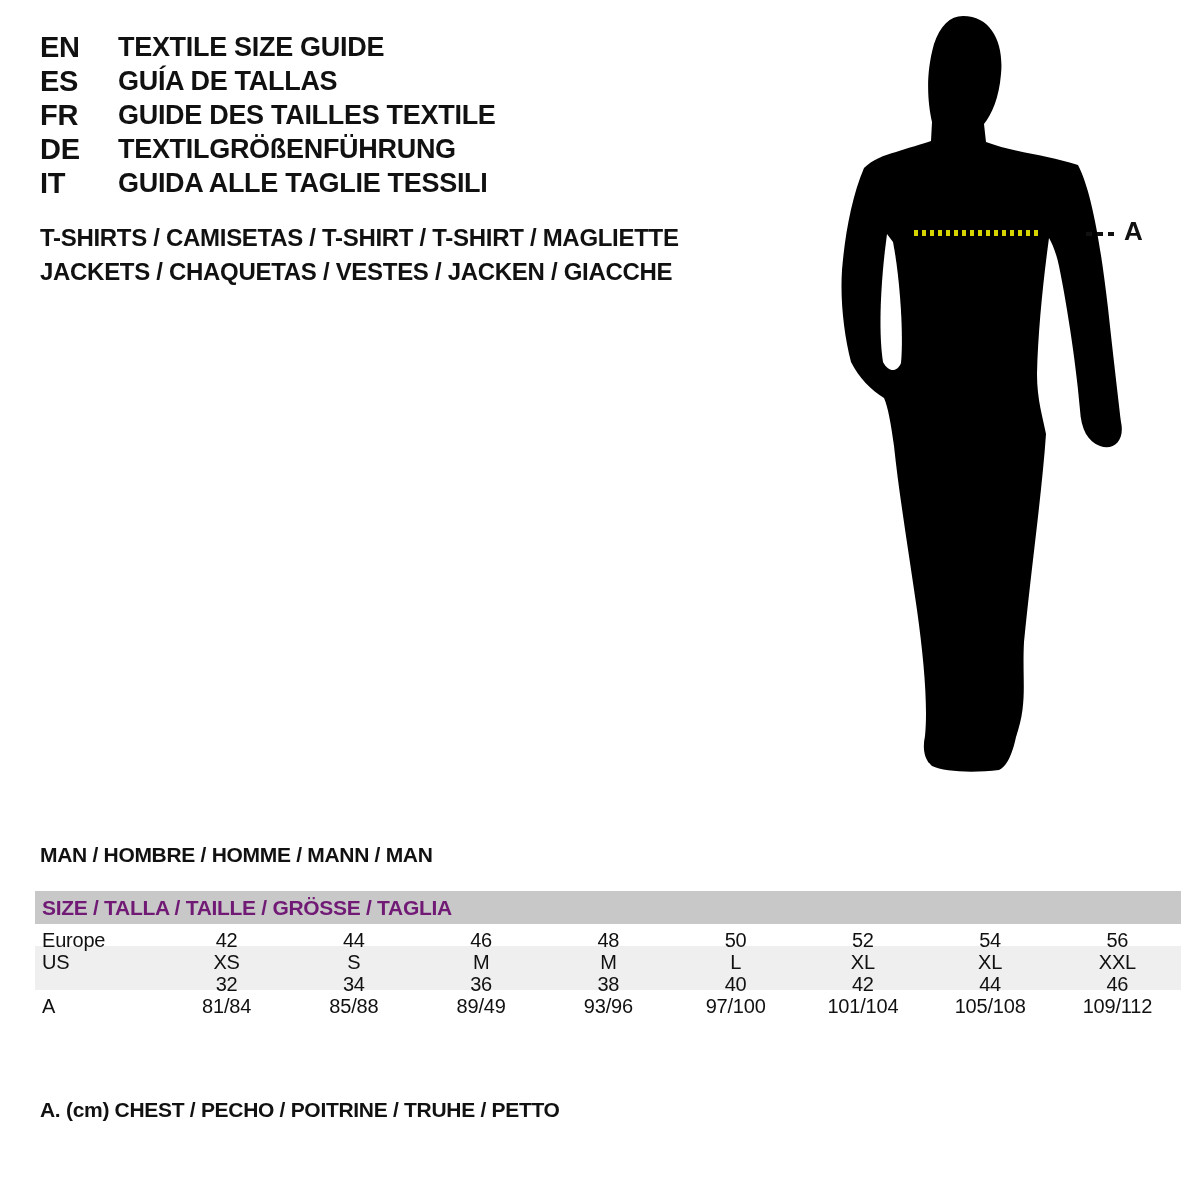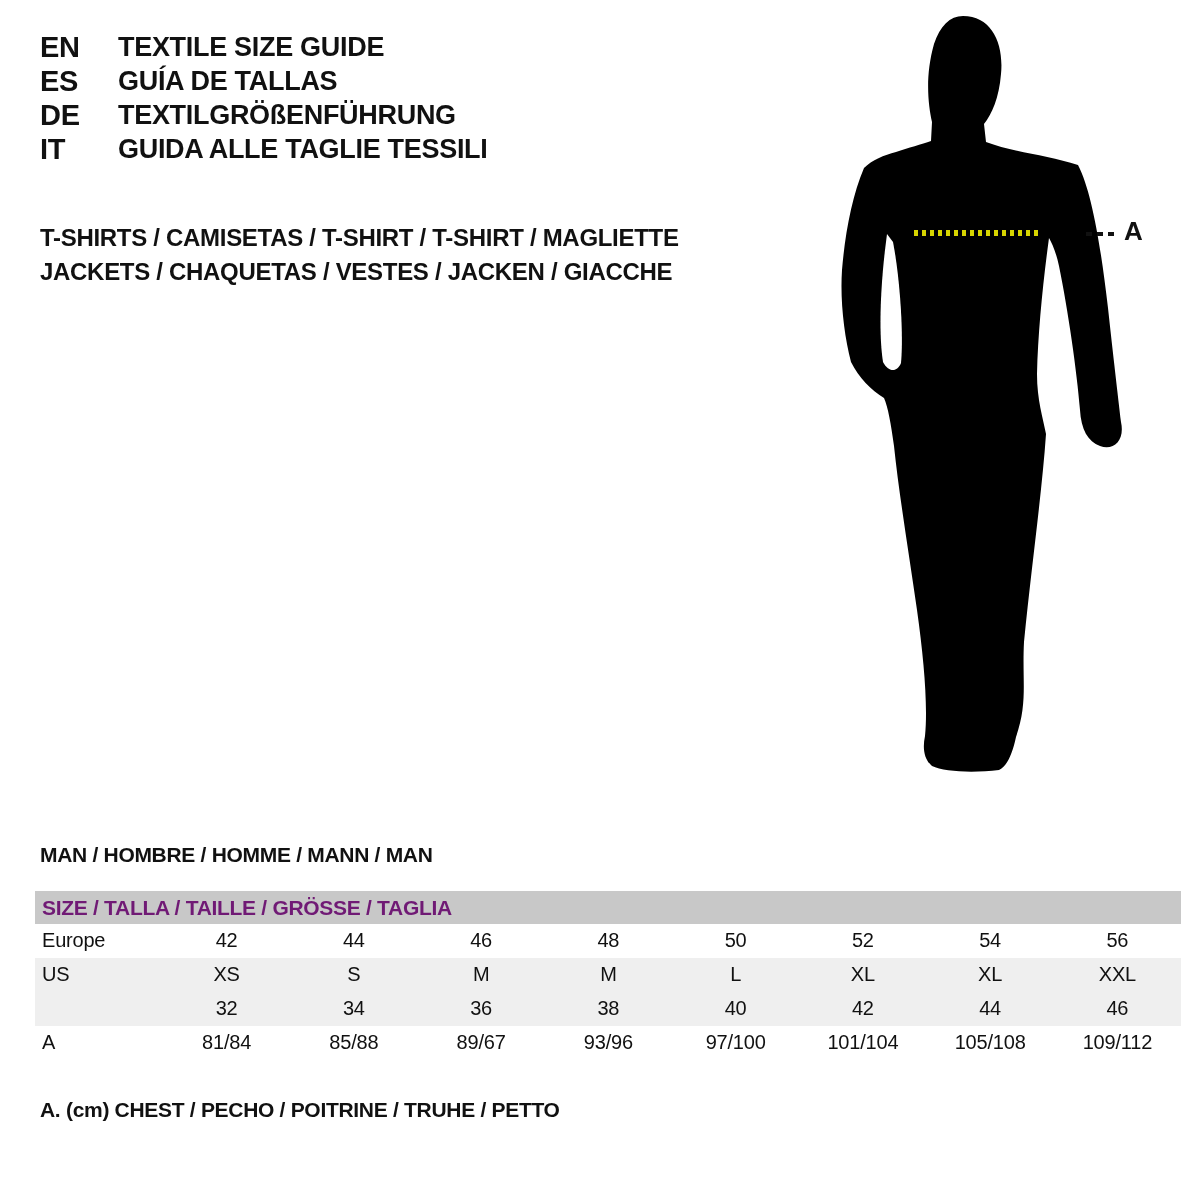--- a/index.html
+++ b/index.html
@@ -45,39 +45,43 @@
 
   
   .section-title{position:absolute;top:843px;left:40px;font-size:21px;font-weight:700;letter-spacing:-0.3px;}
 
   
   .size-table{position:absolute;top:891px;left:35px;width:1146px;}
   .t-head{
     height:33px;line-height:33px;background:var(--bar);
     font-size:21px;font-weight:700;letter-spacing:-0.3px;padding-left:7px;color:#701a75;
   }
-  .t-row{display:flex;height:34px;line-height:33px;font-size:20px;letter-spacing:-0.2px;}
+  .t-row{display:flex;height:22px;line-height:33px;font-size:20px;letter-spacing:-0.2px;}
   .t-row.band{background:var(--band);}
   .t-label{width:128px;padding-left:7px;font-size:20px;}
   .t-cell{flex:1;text-align:center;}
 
   
   .footnote{position:absolute;top:1098px;left:40px;font-size:21px;font-weight:700;letter-spacing:-0.3px;}
 </style>
 </head>
 <body>
 
 <div class="lang-block">
   <div class="lang-row">
     <span class="lang-code">EN</span>
     <span class="lang-label">TEXTILE SIZE GUIDE</span>
   </div>
   <div class="lang-row">
     <span class="lang-code">ES</span>
     <span class="lang-label">GUÍA DE TALLAS</span>
+  </div>
+  <div class="lang-row">
+    <span class="lang-code">FR</span>
+    <span class="lang-label">GUIDE DES TAILLES TEXTILE</span>
   </div>
   <div class="lang-row">
     <span class="lang-code">DE</span>
     <span class="lang-label">TEXTILGRÖßENFÜHRUNG</span>
   </div>
   <div class="lang-row">
     <span class="lang-code">IT</span>
     <span class="lang-label">GUIDA ALLE TAGLIE TESSILI</span>
   </div>
 </div>
@@ -167,21 +171,21 @@
     <span class="t-cell">40</span>
     <span class="t-cell">42</span>
     <span class="t-cell">44</span>
     <span class="t-cell">46</span>
   </div>
 
   <div class="t-row">
     <span class="t-label">A</span>
     <span class="t-cell">81/84</span>
     <span class="t-cell">85/88</span>
-    <span class="t-cell">89/67</span>
+    <span class="t-cell">89/49</span>
     <span class="t-cell">93/96</span>
     <span class="t-cell">97/100</span>
     <span class="t-cell">101/104</span>
     <span class="t-cell">105/108</span>
     <span class="t-cell">109/112</span>
   </div>
 </div>
 
 <div class="footnote">A. (cm) CHEST / PECHO / POITRINE / TRUHE / PETTO</div>
 

